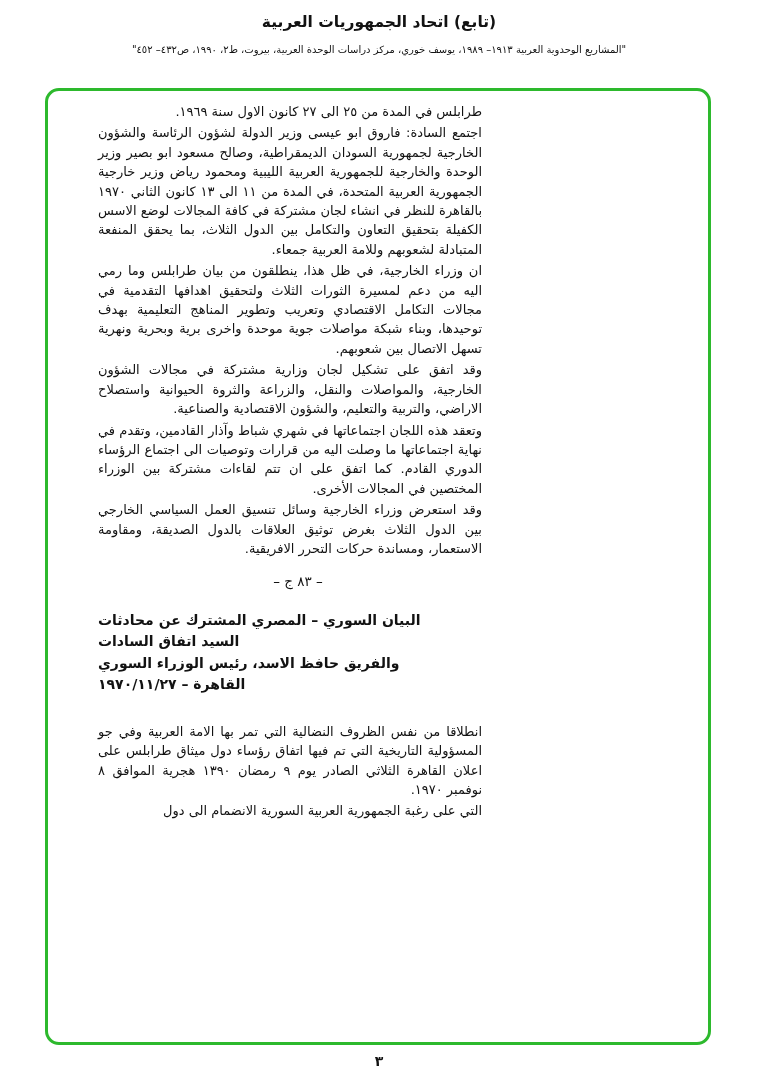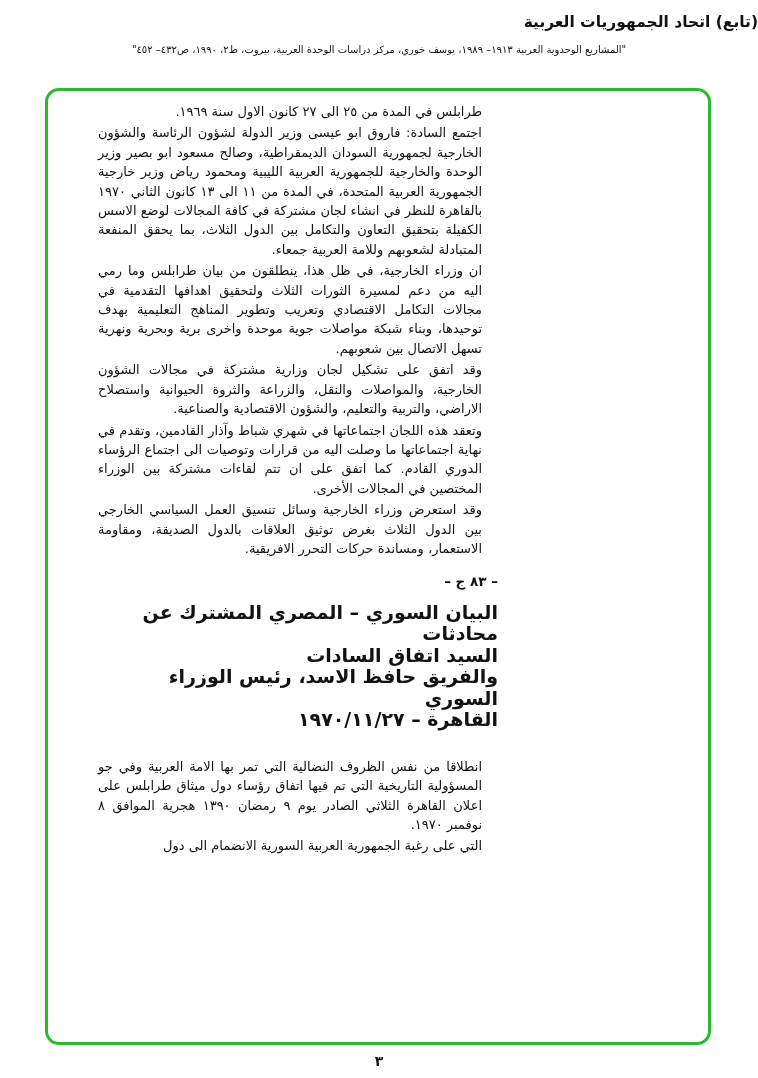--- a/index.html
+++ b/index.html
@@ -7,20 +7,21 @@
   body {
     background:#ffffff;
     color:#121212;
     font-family:"DejaVu Sans", sans-serif;
     position:relative;
     overflow:hidden;
   }
 
   .page-header { direction:rtl; }
   .header-title {
+    text-align:center;
     font-weight:700;
     font-size:15.5px;
     padding-top:13px;
     letter-spacing:0.2px;
   }
   .header-source {
     text-align:center;
     font-size:10px;
     margin-top:13px;
     white-space:nowrap;
@@ -43,30 +44,30 @@
     left:50px;
     width:400px;
     direction:rtl;
     font-size:13px;
     line-height:19.4px;
     text-align:justify;
   }
   .text-block p { margin:0 16px 2px 0; }
 
   .section-marker {
-    text-align:right;
-    font-weight:700;
+    text-align:center;
+    font-weight:400;
     font-size:13.5px;
-    margin:14px 0 10px 0;
+    margin:14px 0 18px 0;
   }
 
   .doc-heading {
-    text-align:right;
+    text-align:left;
     font-weight:700;
-    font-size:19px;
+    font-size:14px;
     line-height:21.5px;
   }
 
   .citations {
     margin-top:22px;
     margin-right:42px;
     text-align:right;
     font-size:13px;
     line-height:20.5px;
   }

